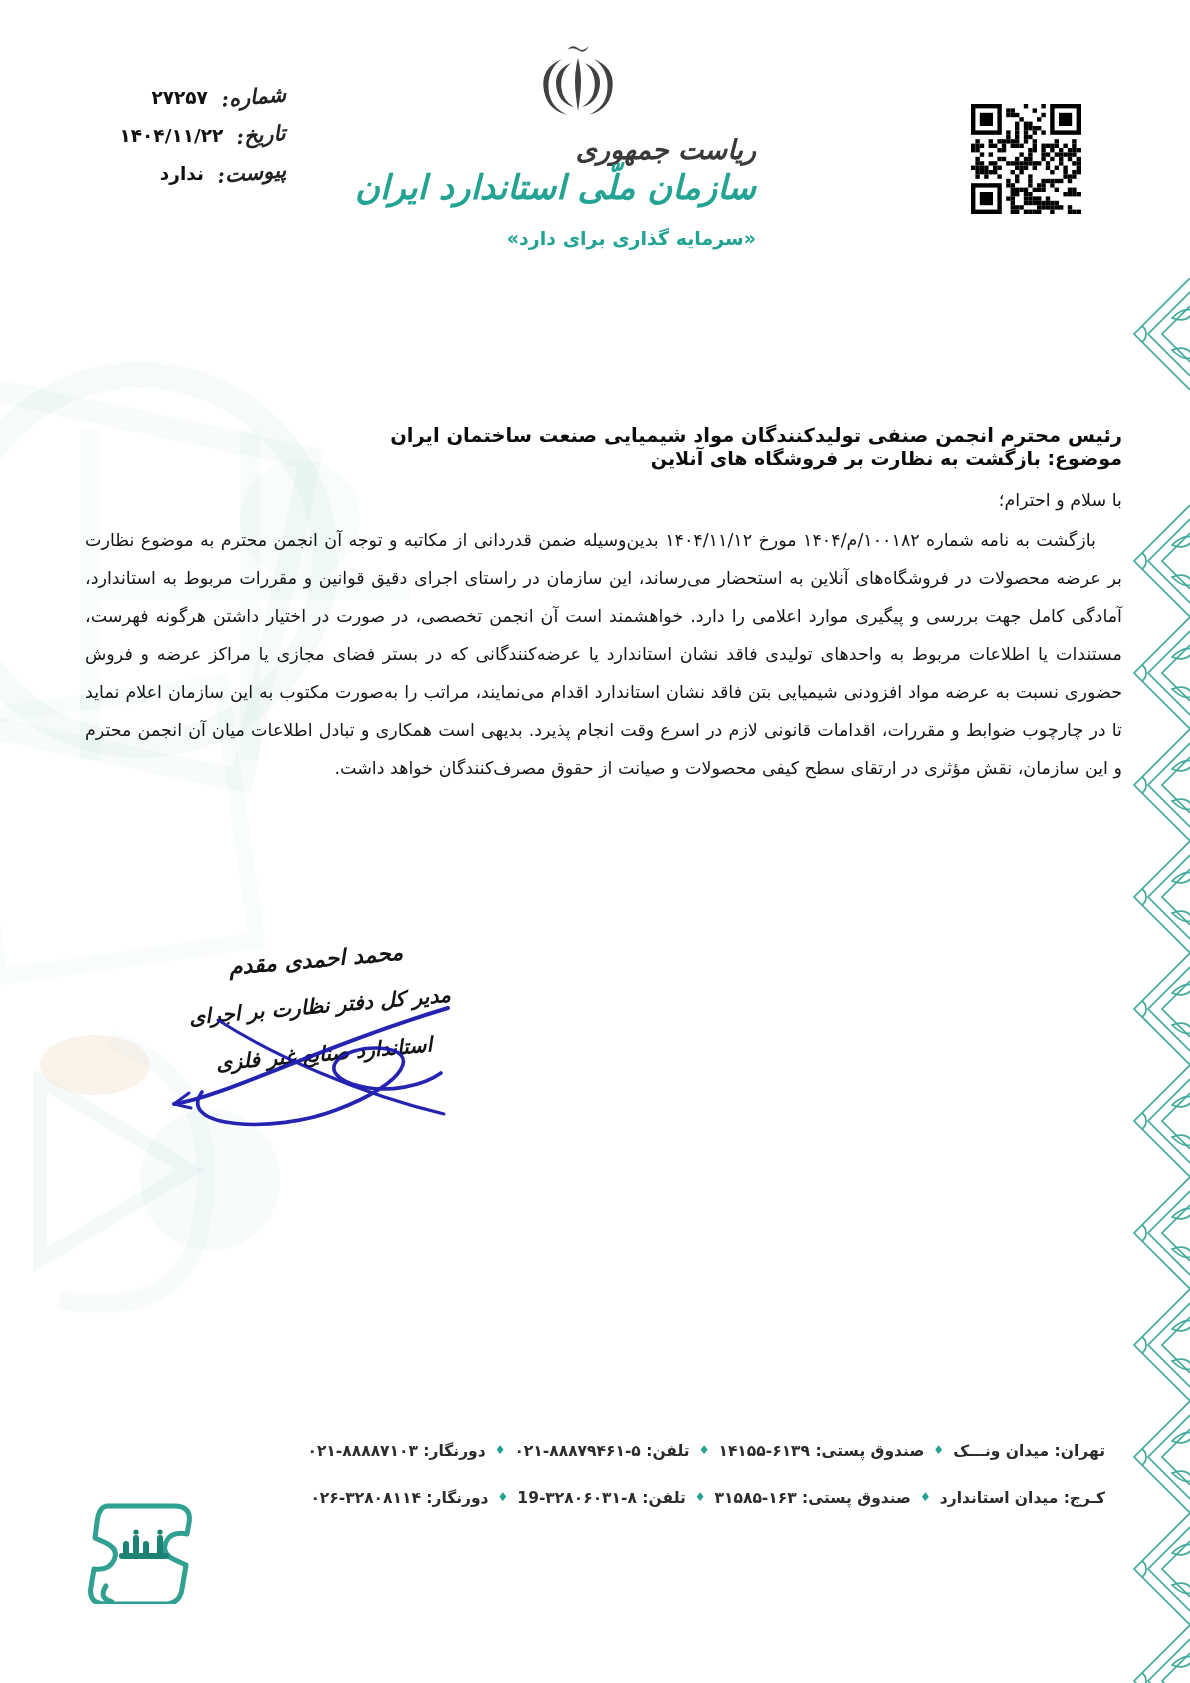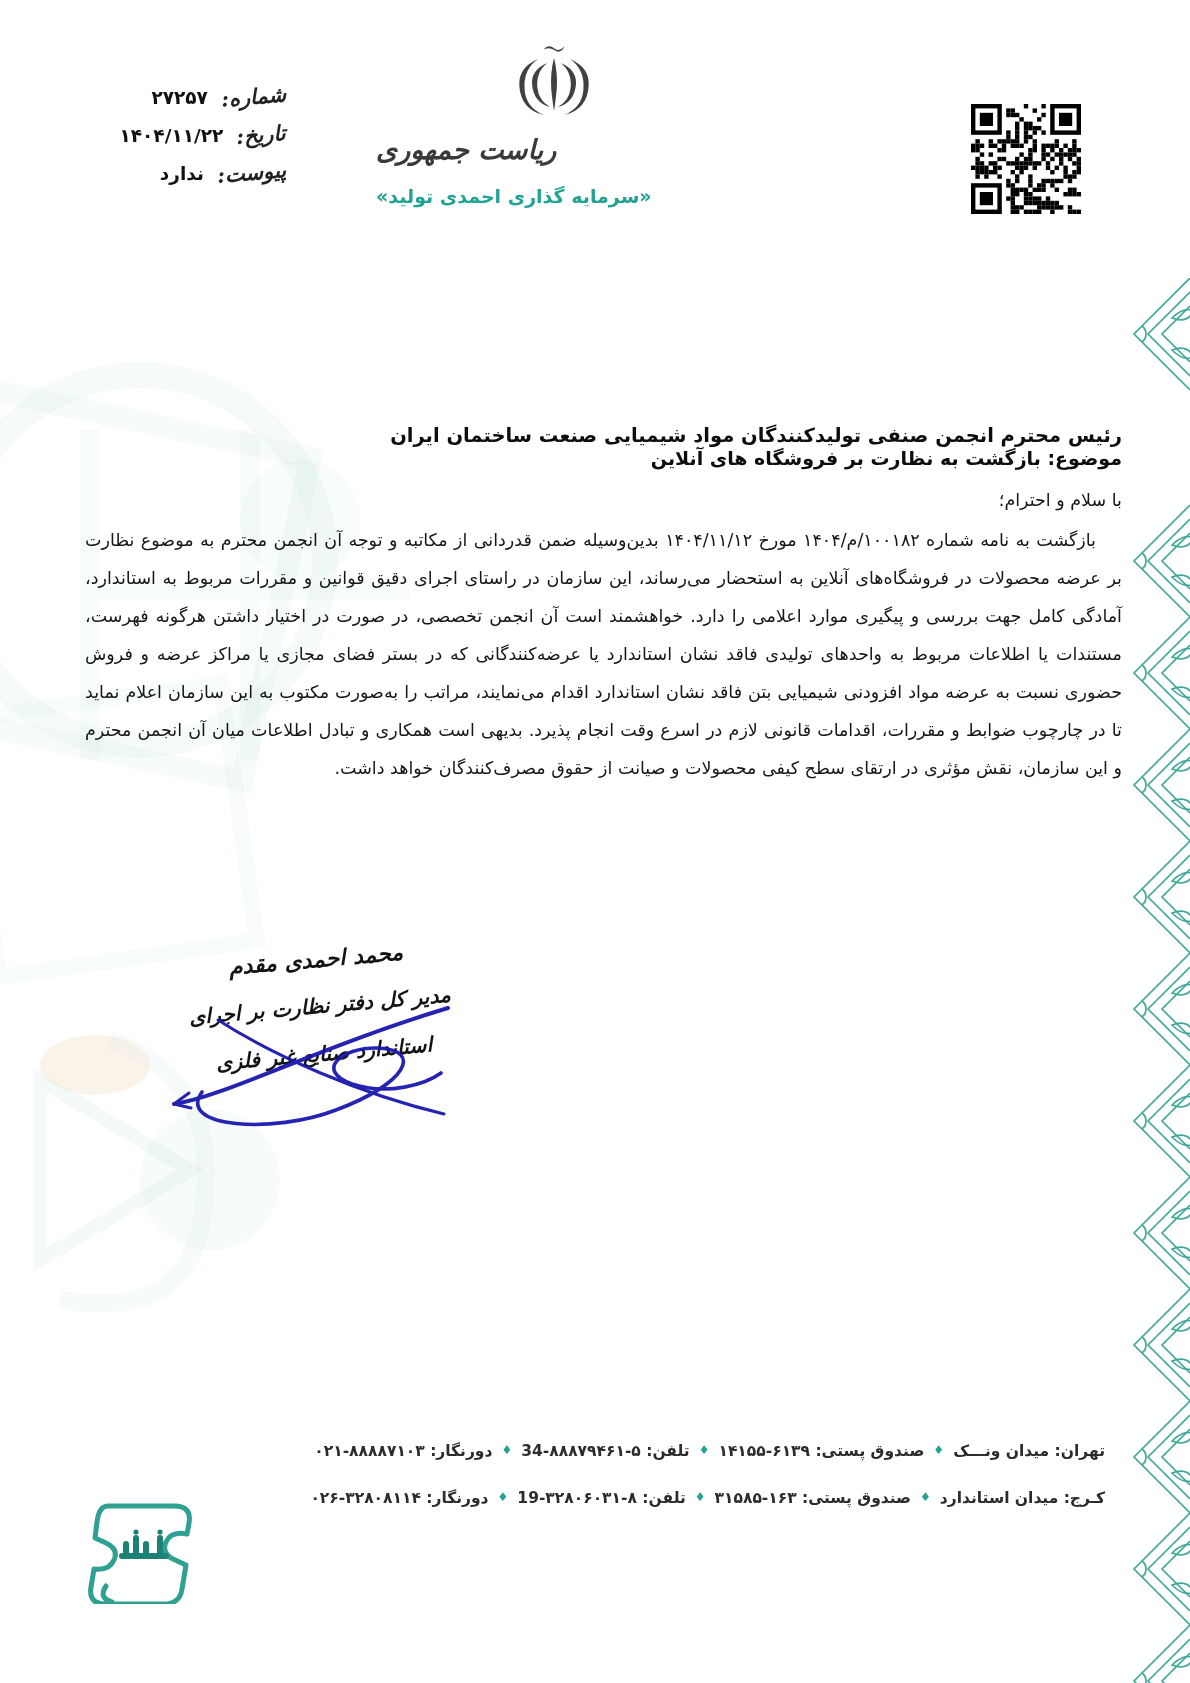--- a/index.html
+++ b/index.html
@@ -5,21 +5,21 @@
   html,body{margin:0;padding:0;background:#ffffff;}
   .page{position:relative;width:1190px;height:1683px;background:#fff;overflow:hidden;
         font-family:"DejaVu Sans",sans-serif;color:#1c1c1c;direction:rtl;}
   
   .meta{position:absolute;left:86px;top:84px;width:200px;direction:rtl;text-align:right;}
   .meta .row{margin-bottom:13px;white-space:nowrap;}
   .meta .lbl{display:inline-block;font-family:"DejaVu Serif",serif;font-style:italic;
              font-weight:700;font-size:21px;color:#222;transform:rotate(-5deg);}
   .meta .val{font-weight:700;font-size:18.5px;color:#111;margin-right:8px;}
   
-  .header{position:absolute;top:36px;left:376px;width:356px;text-align:left;}
+  .header{position:absolute;top:36px;left:400px;width:356px;text-align:right;}
   .emblem{width:80px;height:94px;display:block;margin:0 auto;}
   .presidency{font-family:"DejaVu Serif",serif;font-style:italic;font-weight:700;
               font-size:27px;color:#3a3a3a;margin-top:4px;}
   .orgname{font-family:"DejaVu Serif",serif;font-style:italic;font-weight:700;
            font-size:34px;color:#23a393;margin-top:2px;white-space:nowrap;}
   .slogan{font-weight:700;font-size:19px;color:#23a393;margin-top:20px;}
   
   .qr{position:absolute;left:971px;top:104px;width:110px;height:110px;}
   
   .letter{position:absolute;top:424px;right:68px;left:85px;direction:rtl;text-align:right;}
@@ -117,21 +117,22 @@
       <g fill="#414141">
         <path d="M44,10 q8,-9 16,-2 q8,6 16,-3 q-6,12 -15,6 q-9,-6 -17,-1 z"></path>
         <path d="M60,22 q-6,24 -4,48 q2,20 4,32 q2,-12 4,-32 q2,-24 -4,-48 z"></path>
         <path d="M50,30 q-17,13 -15,37 q2,19 19,29 q-25,-7 -27,-35 q-1,-21 23,-31 z"></path>
         <path d="M36,24 q-23,16 -20,47 q2,25 28,37 q-34,-9 -36,-44 q-2,-27 28,-40 z"></path>
         <path d="M70,30 q17,13 15,37 q-2,19 -19,29 q25,-7 27,-35 q1,-21 -23,-31 z"></path>
         <path d="M84,24 q23,16 20,47 q-2,25 -28,37 q34,-9 36,-44 q2,-27 -28,-40 z"></path>
       </g>
     </svg>
     <div class="presidency">ریاست جمهوری</div>
-    <div class="slogan">«سرمایه گذاری احمدی تولید»</div>
+    <div class="orgname">سازمان ملّی استاندارد ایران</div>
+    <div class="slogan">«سرمایه گذاری برای دارد»</div>
   </div>
 
   <svg class="qr" id="qr" viewBox="0 0 110 110">
       <rect x="52.800000000000004" y="0" width="4.4" height="4.4" fill="#000"></rect>
       <rect x="70.4" y="0" width="4.4" height="4.4" fill="#000"></rect>
       <rect x="35.2" y="4.4" width="4.4" height="4.4" fill="#000"></rect>
       <rect x="39.6" y="4.4" width="4.4" height="4.4" fill="#000"></rect>
       <rect x="61.60000000000001" y="4.4" width="4.4" height="4.4" fill="#000"></rect>
       <rect x="35.2" y="8.8" width="4.4" height="4.4" fill="#000"></rect>
       <rect x="39.6" y="8.8" width="4.4" height="4.4" fill="#000"></rect>
@@ -362,21 +363,21 @@
   </div>
   <svg class="scribble" viewBox="0 0 310 155">
     <g stroke="#1a18ae" fill="none" stroke-linecap="round" opacity="0.95">
       <path d="M18,118 C70,110 160,62 292,22" stroke-width="4"></path>
       <path d="M62,34 C118,70 204,108 288,128" stroke-width="3"></path>
       <path d="M46,106 C20,142 118,148 180,124 C250,98 268,64 222,62 C186,61 158,84 196,98 C232,110 270,98 285,87" stroke-width="3.6"></path>
       <path d="M18,118 l15,-11 M18,118 l17,4" stroke-width="3"></path>
     </g>
   </svg>
 
-  <div class="f-line f1"><span class="seg">تهران: میدان ونـــک</span><span class="bullet">♦</span><span class="seg">صندوق پستی: <span dir="ltr">۱۴۱۵۵-۶۱۳۹</span></span><span class="bullet">♦</span><span class="seg">تلفن: <span dir="ltr">34-۸۸۸۷۹۴۶۱-۵</span></span><span class="bullet">♦</span><span class="seg">دورنگار: <span dir="ltr">۰۲۱-۸۸۸۸۷۱۰۳</span></span></div>
+  <div class="f-line f1"><span class="seg">تهران: میدان ونـــک</span><span class="bullet">♦</span><span class="seg">صندوق پستی: <span dir="ltr">۱۴۱۵۵-۶۱۳۹</span></span><span class="bullet">♦</span><span class="seg">تلفن: <span dir="ltr">۰۲۱-۸۸۸۷۹۴۶۱-۵</span></span><span class="bullet">♦</span><span class="seg">دورنگار: <span dir="ltr">۰۲۱-۸۸۸۸۷۱۰۳</span></span></div>
   <div class="f-line f2"><span class="seg">کـرج: میدان استاندارد</span><span class="bullet">♦</span><span class="seg">صندوق پستی: <span dir="ltr">۳۱۵۸۵-۱۶۳</span></span><span class="bullet">♦</span><span class="seg">تلفن: <span dir="ltr">19-۳۲۸۰۶۰۳۱-۸</span></span><span class="bullet">♦</span><span class="seg">دورنگار: <span dir="ltr">۰۲۶-۳۲۸۰۸۱۱۴</span></span></div>
 
   <svg class="logo" viewBox="0 0 122 110">
     <g stroke="#2fa091" stroke-width="5" fill="none" stroke-linejoin="round" stroke-linecap="round">
       <path d="M22,12 h66 q18,0 15,17 l-2,11 q-16,-3 -21,8 q-5,11 7,17 l13,6 l-4,24 q-2,15 -18,15 h-58 q-18,0 -15,-17 l3,-18 q15,2 20,-9 q5,-11 -8,-17 l-11,-5 l2,-16 q2,-16 11,-16 z"></path>
       <path d="M20,92 q-8,12 6,16"></path>
     </g>
     <g stroke="#1c8276" stroke-width="6" fill="none" stroke-linecap="round">
       <path d="M40,62 v-12 M50,62 v-18 M60,62 v-12 M74,62 v-18"></path>
       <path d="M36,62 h44"></path>

